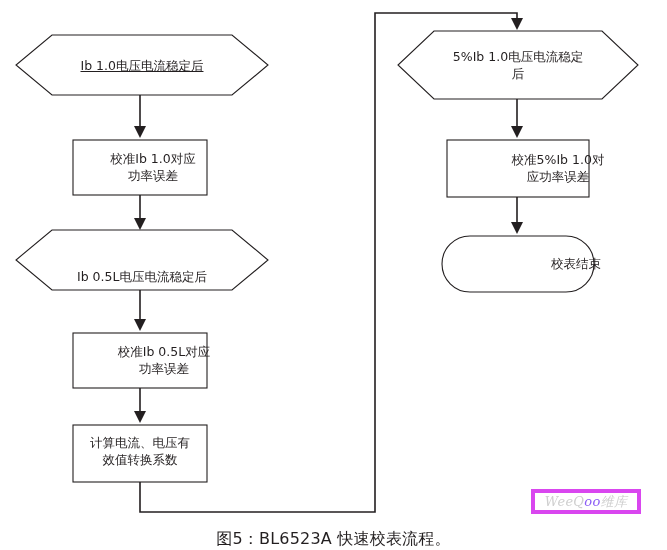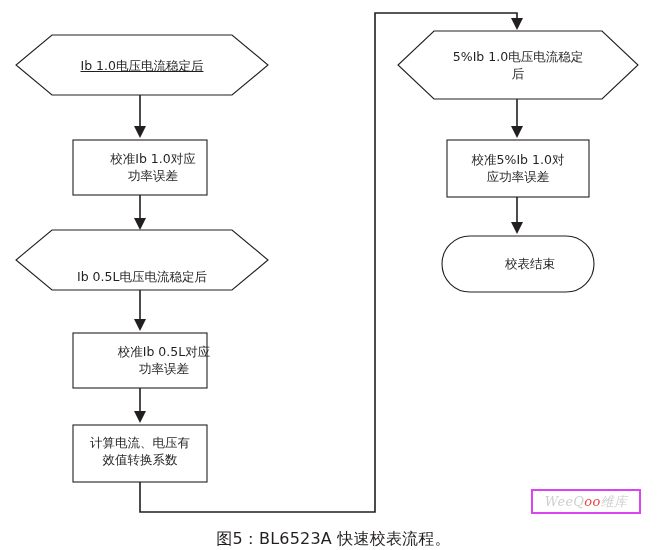--- a/index.html
+++ b/index.html
@@ -41,33 +41,33 @@
     color: #231f20;
     font-family: "DejaVu Sans", "Liberation Sans", sans-serif;
     letter-spacing: 0.2px;
   }
   #watermark {
     position: absolute;
     left: 531px;
     top: 489px;
     width: 110px;
     height: 25px;
-    border: 2px solid #d946ef;
+    border: 4px solid #d946ef;
     box-sizing: border-box;
     display: flex;
     align-items: center;
     justify-content: center;
     font-size: 13px;
     font-style: italic;
     color: #cfcfcf;
     font-family: "DejaVu Serif", "Liberation Serif", serif;
     letter-spacing: 0.3px;
   }
   #watermark .wm-accent {
-    color: #ef4444;
+    color: #8b5cf6;
     font-style: italic;
   }
 </style>
 </head>
 <body>
 
 <svg id="flow-canvas" viewBox="0 0 667 550" xmlns="http://www.w3.org/2000/svg">
   <defs>
     <marker id="arrow" viewBox="0 0 12 12" refX="6" refY="6" markerWidth="7.5" markerHeight="7.5" orient="auto-start-reverse">
       <path d="M 0 0 L 12 6 L 0 12 z" fill="#231f20"></path>
@@ -114,24 +114,24 @@
 
 <div class="node-label" style="left:73px; top:343px; width:114px;margin-left:34px;">校准Ib 0.5L对应
 功率误差</div>
 
 <div class="node-label" style="left:73px; top:436px; width:134px;font-family:Liberation Mono, monospace;">计算电流、电压有
 效值转换系数</div>
 
 <div class="node-label" style="left:413px; top:48px; width:210px;">5%Ib 1.0电压电流稳定
 后</div>
 
-<div class="node-label" style="left:447px; top:151px; width:142px;">校准5%Ib 1.0对
+<div class="node-label" style="left:447px; top:151px; width:142px;padding-left:40px;">校准5%Ib 1.0对
 应功率误差</div>
 
-<div class="node-label" style="left:442px; top:255px; width:176px;">校表结束</div>
+<div class="node-label" style="left:442px; top:255px; width:176px;padding-left:46px;">校表结束</div>
 
 <div id="watermark">
   <span>WeeQ</span>
     <span class="wm-accent">oo</span>
     <span>维库</span>
 </div>
 
 <div id="caption">图5：BL6523A 快速校表流程。</div>
 
 </body></html>

